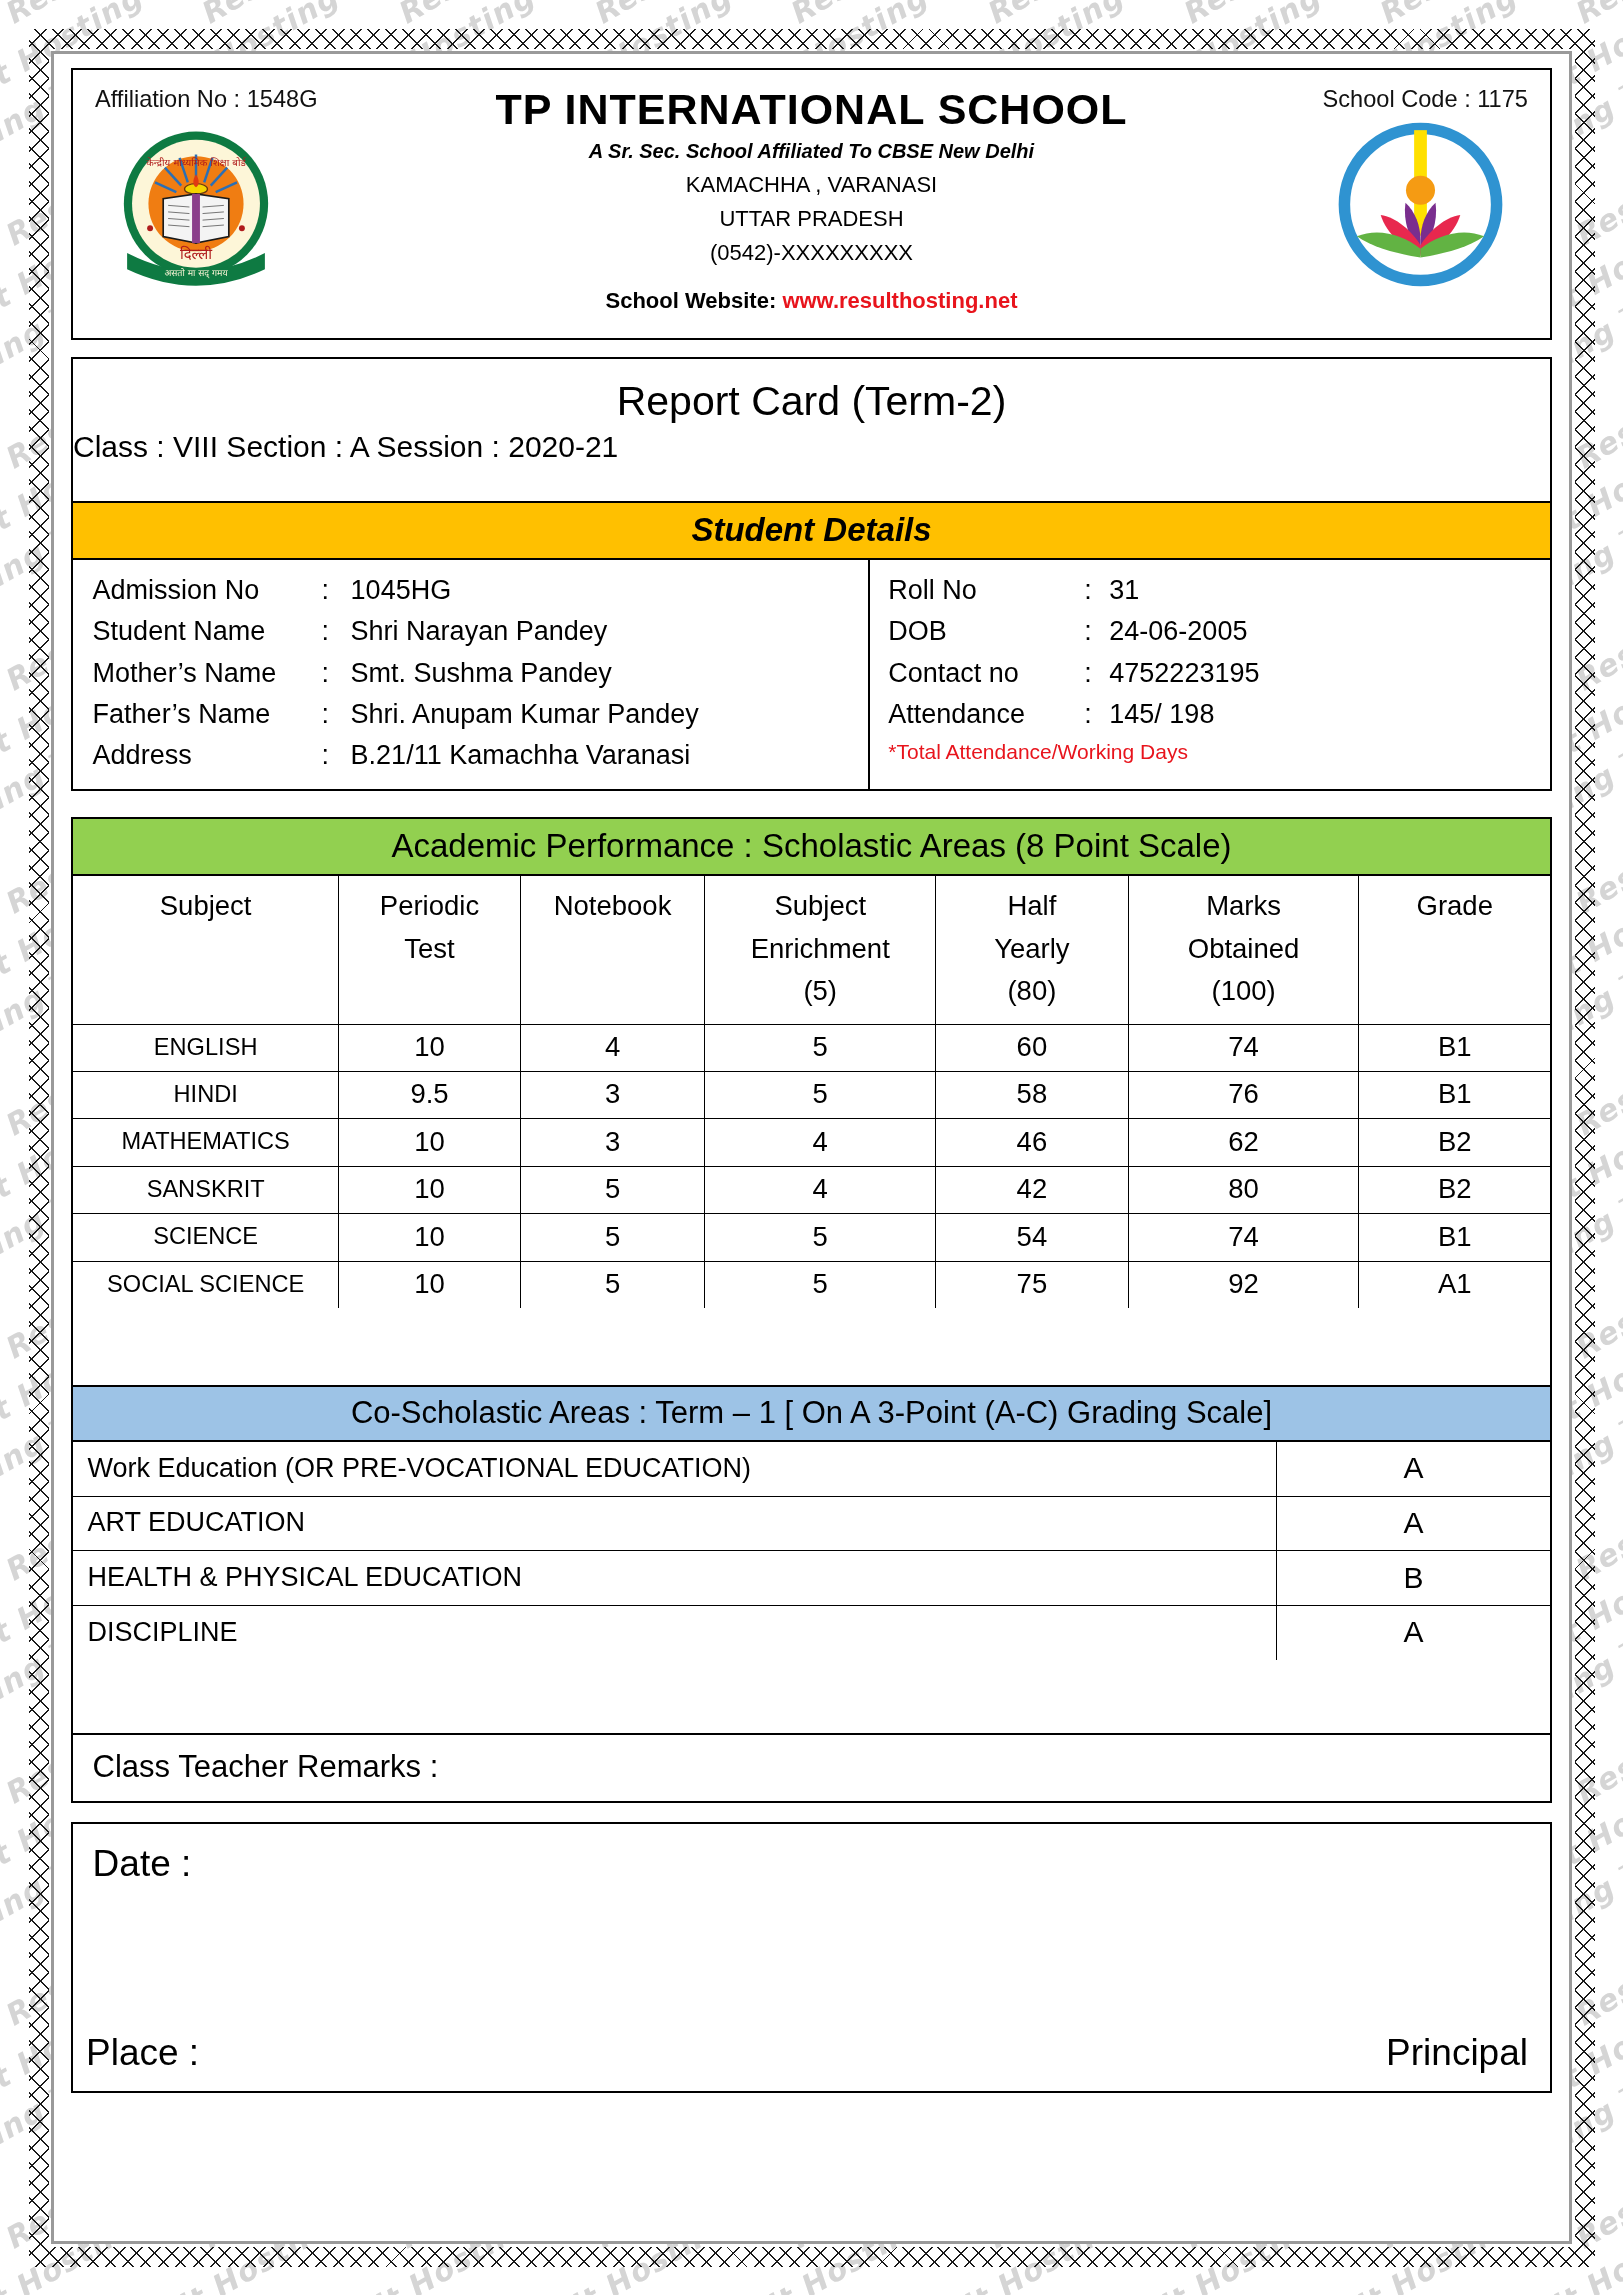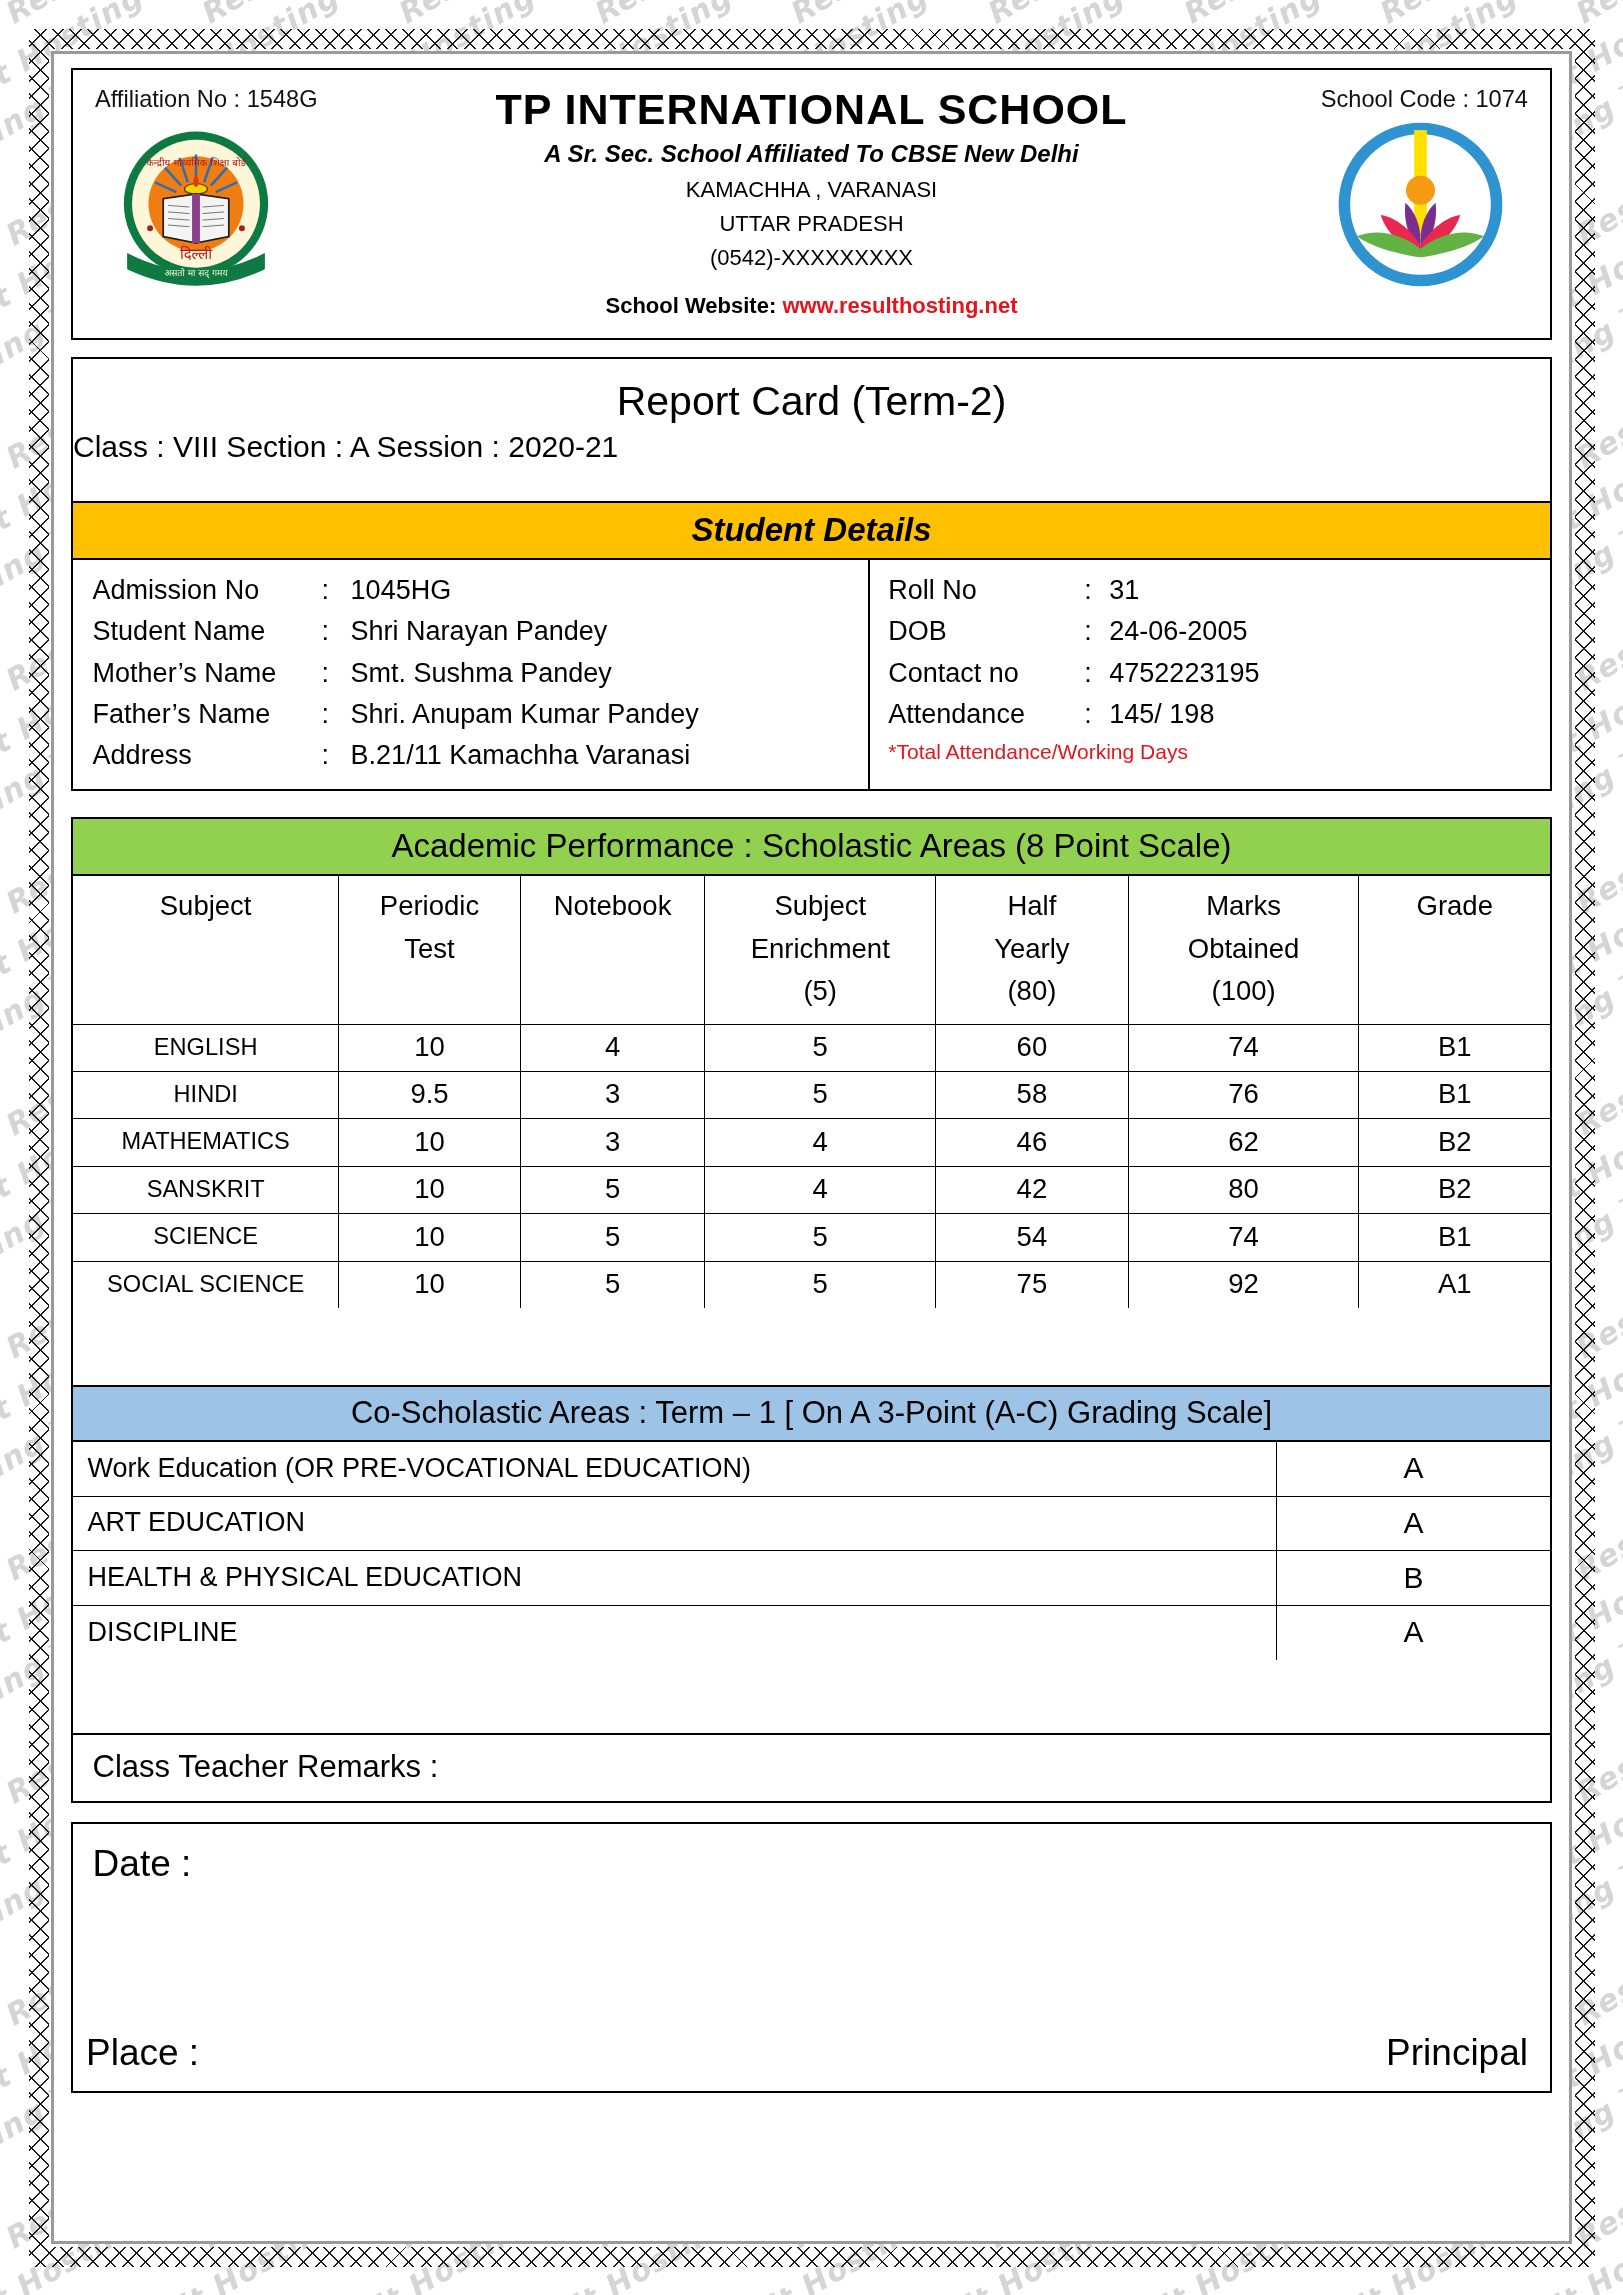--- a/index.html
+++ b/index.html
@@ -79,21 +79,21 @@
     position:absolute; right:22px; top:15.7px;
     font-size:23.6px; color:#111;
   }
   #cbse-logo { position:absolute; left:41px; top:55px; width:164px; height:164px; }
   #school-logo { position:absolute; right:41px; top:46px; width:177px; height:177px; }
   #hdr-center { text-align:center; padding-top:5.2px; }
   #sname {
     font-size:43px; font-weight:700; letter-spacing:1px;
     font-family:"Liberation Sans", sans-serif;
   }
-  #saff { font-size:24px; font-style:italic; font-weight:700; margin-top:6.5px; }
+  #saff { font-size:20px; font-style:italic; font-weight:700; margin-top:6.5px; }
   #scity { font-size:22px; margin-top:9.2px; }
   #sstate { font-size:22px; margin-top:7.9px; }
   #sphone { font-size:22px; margin-top:7.9px; }
   #sweb { font-size:22px; margin-top:22px; }
   #sweb .lbl { font-weight:700; }
   #sweb .url { color:#e8141c; font-weight:700; }
 
   
   #report-blk { margin-top:17px; }
   #rc-title { text-align:center; font-size:41px; padding:18.3px 0 5.2px 0; }
@@ -387,21 +387,21 @@
     <div class="wm" style="left: 1570px; top: 2447px;">Result Hosting ᵀᴹ</div>
   </div>
 
 <div id="lattice"></div>
 
 <div id="page">
 <div id="page-inner">
 
   <div class="blk" id="hdr">
     <div id="aff">Affiliation No : 1548G</div>
-    <div id="scode">School Code : 1074</div>
+    <div id="scode">School Code : 1175</div>
 
     <svg id="cbse-logo" viewBox="0 0 100 100">
       <circle cx="50" cy="48" r="44" fill="#0e7a42"></circle>
       <circle cx="50" cy="48" r="39" fill="#fdf6d8"></circle>
       <circle cx="50" cy="48" r="29" fill="#f07d12"></circle>
       <g stroke="#2b6fb5" stroke-width="1.5">
         <line x1="50" y1="18" x2="50" y2="34"></line>
         <line x1="40" y1="20" x2="45" y2="35"></line>
         <line x1="60" y1="20" x2="55" y2="35"></line>
         <line x1="31" y1="26" x2="41" y2="37"></line>

